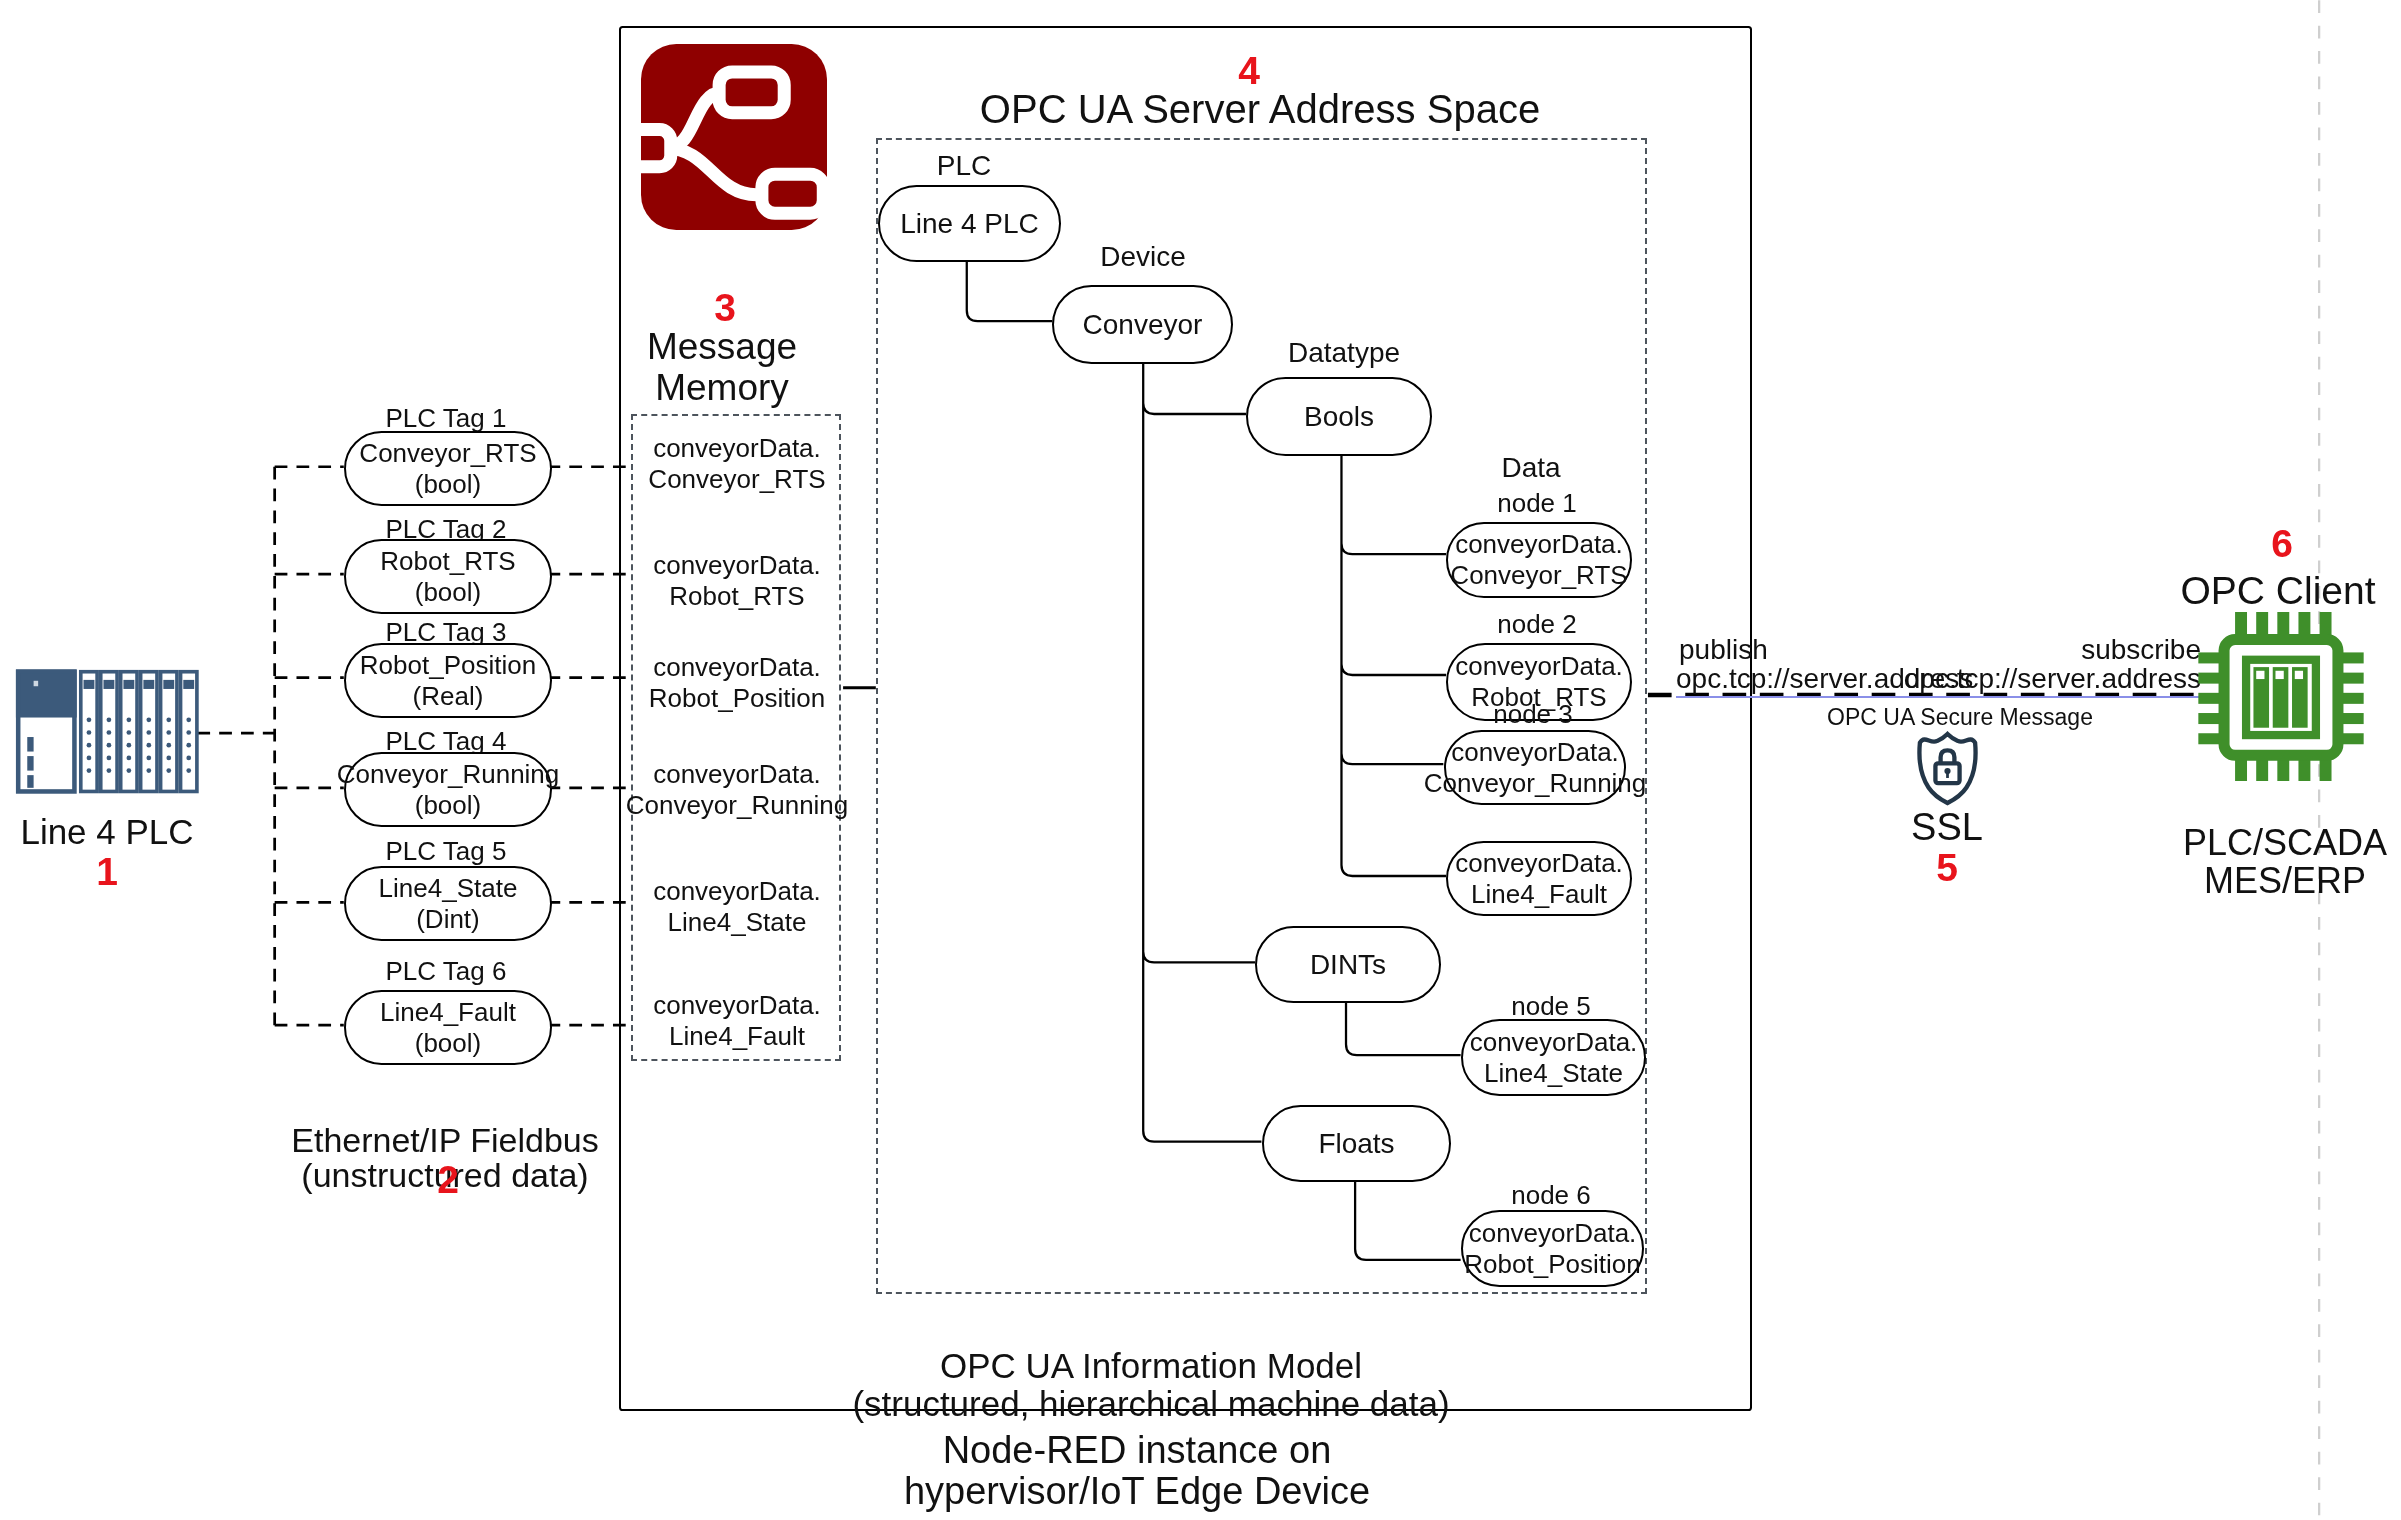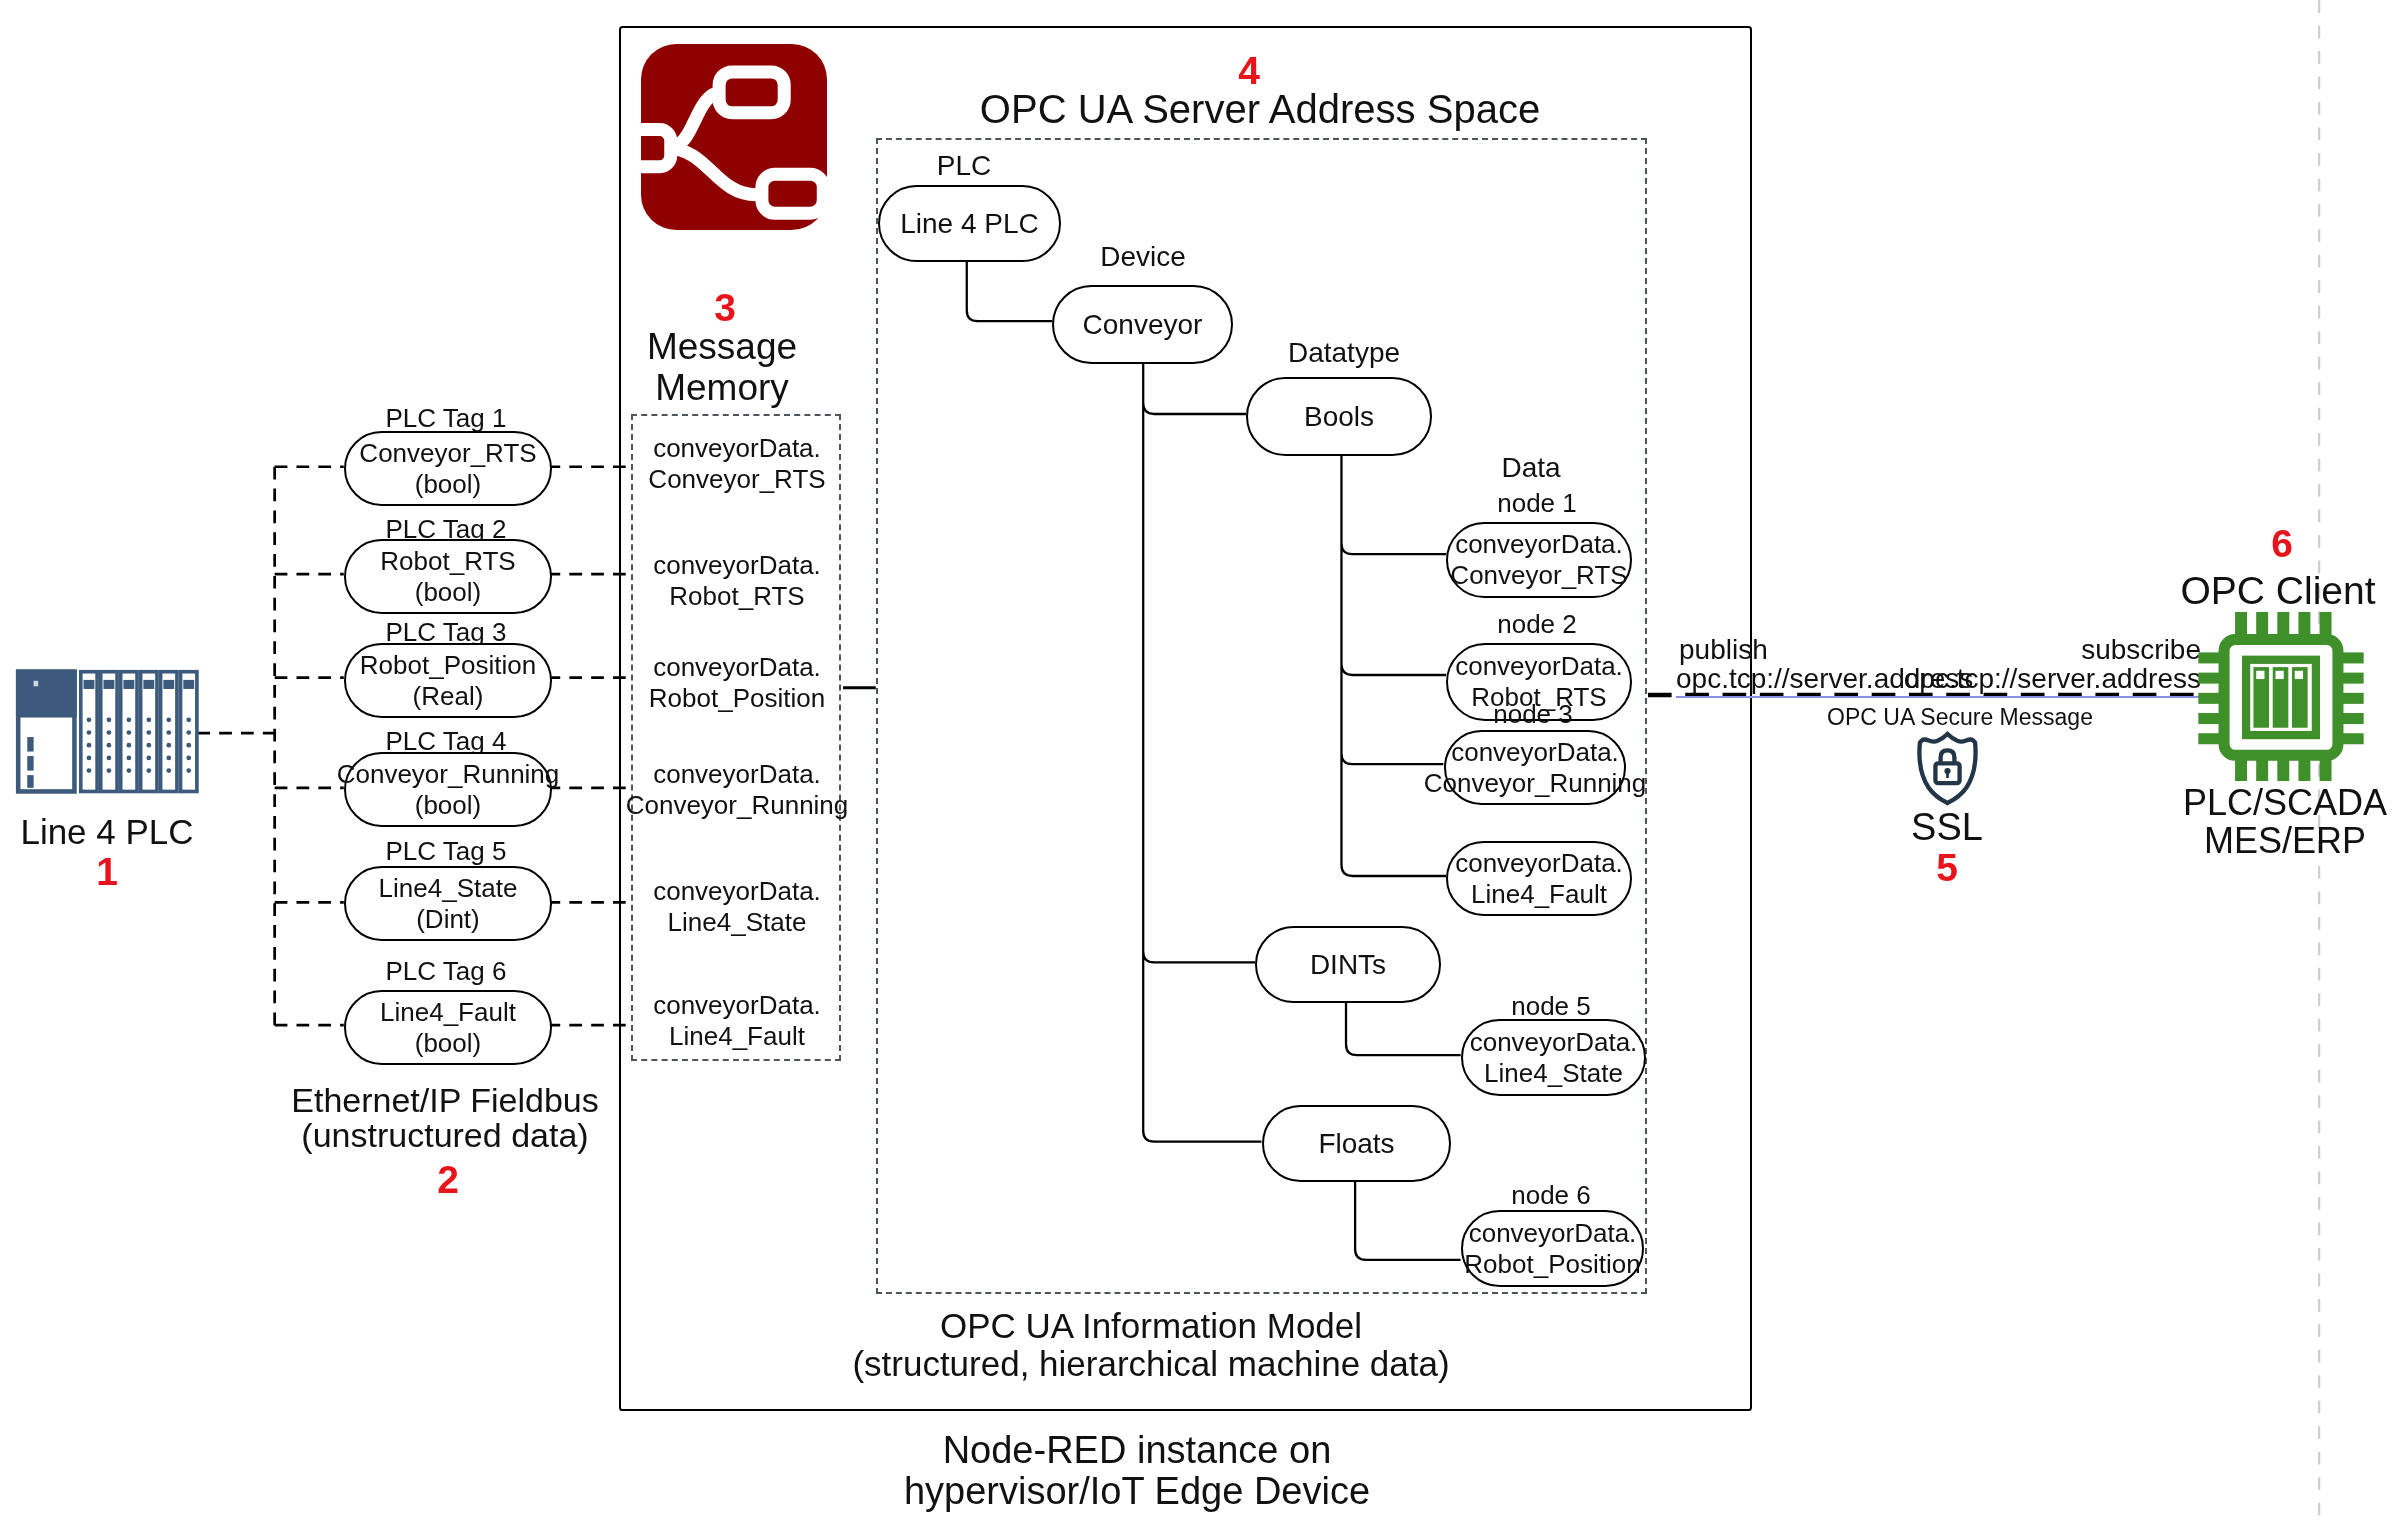--- a/index.html
+++ b/index.html
@@ -9,21 +9,21 @@
   .c{transform:translateX(-50%);text-align:center;white-space:nowrap;}
   .r{transform:translateX(-100%);text-align:right;white-space:nowrap;}
   .stadium{position:absolute;border:2.3px solid #000;border-radius:909px;background:#fff;
            display:flex;align-items:center;justify-content:center;text-align:center;
            font-size:28px;line-height:32px;white-space:nowrap;}
   .stadium.two{font-size:26px;line-height:31px;}
   .lbl{position:absolute;font-size:28px;line-height:29px;}
   .small{font-size:26px;}
   .badge{position:absolute;font-weight:bold;font-size:39px;color:#e8141c;}
   .h1{position:absolute;font-size:40px;}
-  .h2{position:absolute;font-size:36px;line-height:42px;}
+  .h2{position:absolute;font-size:36px;line-height:42px;margin-top:40px;}
   .cap{position:absolute;font-size:38px;line-height:41px;}
   .entry{position:absolute;font-size:26px;line-height:31px;text-align:center;white-space:nowrap;}
   .addr{font-size:28px;border-bottom:2.7px solid #8a8fe8;padding-bottom:0.9px;}
   .pubsub{font-size:28px;}
   .box-dashed{position:absolute;border:2.7px dashed #4d545c;background:transparent;}
   .box-solid{position:absolute;border:2.3px solid #000;border-radius:3.6px;background:transparent;}
 </style>
 </head>
 <body>
 

